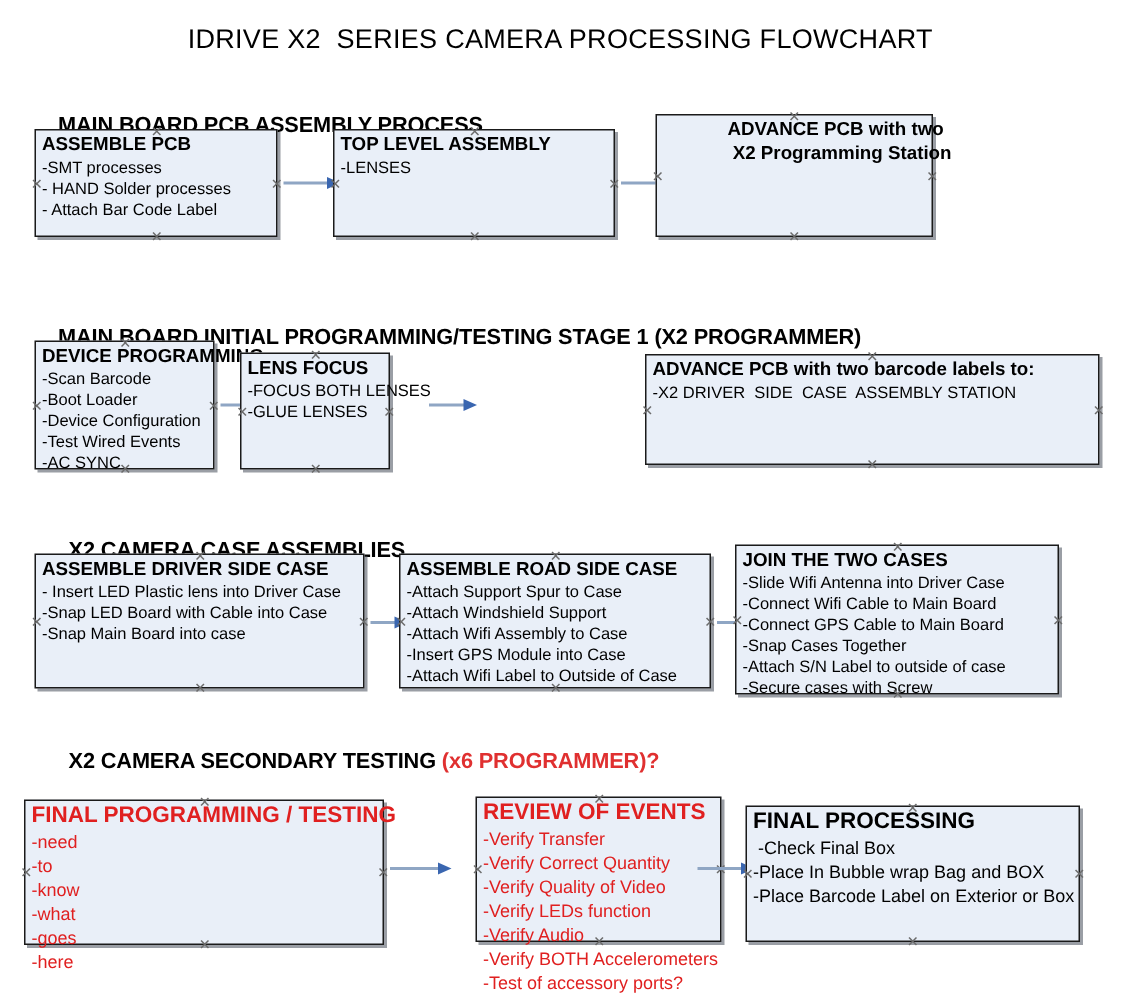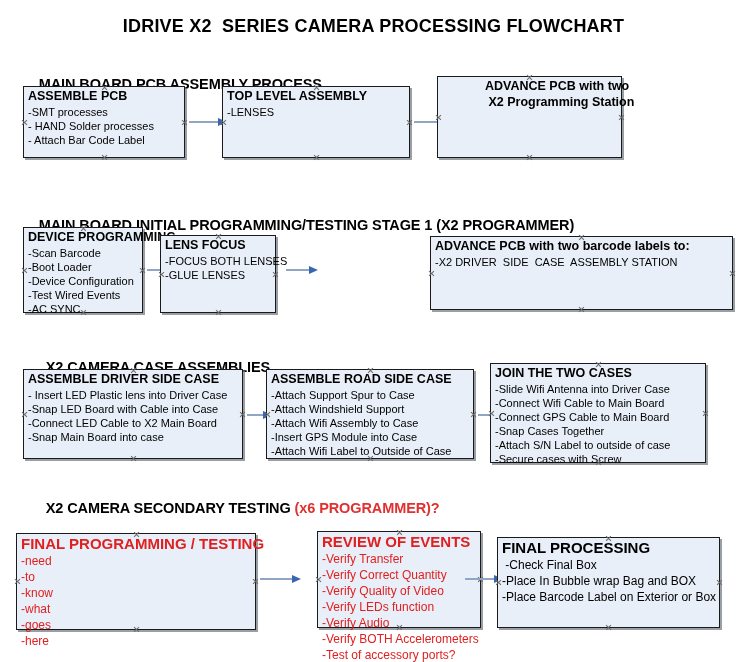--- a/index.html
+++ b/index.html
@@ -20,21 +20,21 @@
   }
 
   
   .chart-title {
     position: absolute;
     left: 0;
     top: 16px;
     width: 747px;
     text-align: center;
     font-size: 18px;
-    font-weight: bold;
+    font-weight: normal;
     letter-spacing: 0.2px;
     white-space: pre;
   }
 
   
   .section-heading {
     position: absolute;
     font-size: 14.5px;
     font-weight: bold;
     white-space: pre;
@@ -166,21 +166,21 @@
     <div class="bl">-Test Wired Events</div>
     <div class="bl">-AC SYNC</div>
     <span class="handle" style="left:50%; top:0;"></span>
     <span class="handle" style="left:50%; top:100%;"></span>
     <span class="handle" style="left:0; top:50%;"></span>
     <span class="handle" style="left:100%; top:50%;"></span>
   </div>
 
   <div class="arrow" style="left:147px; top:269px; width:26px;"></div>
 
-  <div class="pbox" style="left:160px; top:235px; width:116px; height:78px;">
+  <div class="pbox" style="left:160px; top:235px; width:100px; height:78px;">
     <div class="bt">LENS FOCUS</div>
     <div class="bl">-FOCUS BOTH LENSES</div>
     <div class="bl">-GLUE LENSES</div>
     <span class="handle" style="left:50%; top:0;"></span>
     <span class="handle" style="left:50%; top:100%;"></span>
     <span class="handle" style="left:0; top:50%;"></span>
     <span class="handle" style="left:100%; top:50%;"></span>
   </div>
 
   <div class="arrow" style="left:286px; top:269px; width:24px;"></div>
@@ -195,21 +195,20 @@
   </div>
 
   <div class="section-heading" style="left:30px; top:343px;">
     <span>X2 CAMERA CASE ASSEMBLIES</span>
   </div>
 
   <div class="pbox" style="left:23px; top:369px; width:220px; height:90px;">
     <div class="bt">ASSEMBLE DRIVER SIDE CASE</div>
     <div class="bl">- Insert LED Plastic lens into Driver Case</div>
     <div class="bl">-Snap LED Board with Cable into Case</div>
-    <div class="bl">-Connect LED Cable to X2 Main Board</div>
     <div class="bl">-Snap Main Board into case</div>
     <span class="handle" style="left:50%; top:0;"></span>
     <span class="handle" style="left:50%; top:100%;"></span>
     <span class="handle" style="left:0; top:50%;"></span>
     <span class="handle" style="left:100%; top:50%;"></span>
   </div>
 
   <div class="arrow" style="left:247px; top:414px; width:17px;"></div>
 
   <div class="pbox" style="left:266px; top:369px; width:208px; height:90px;">

